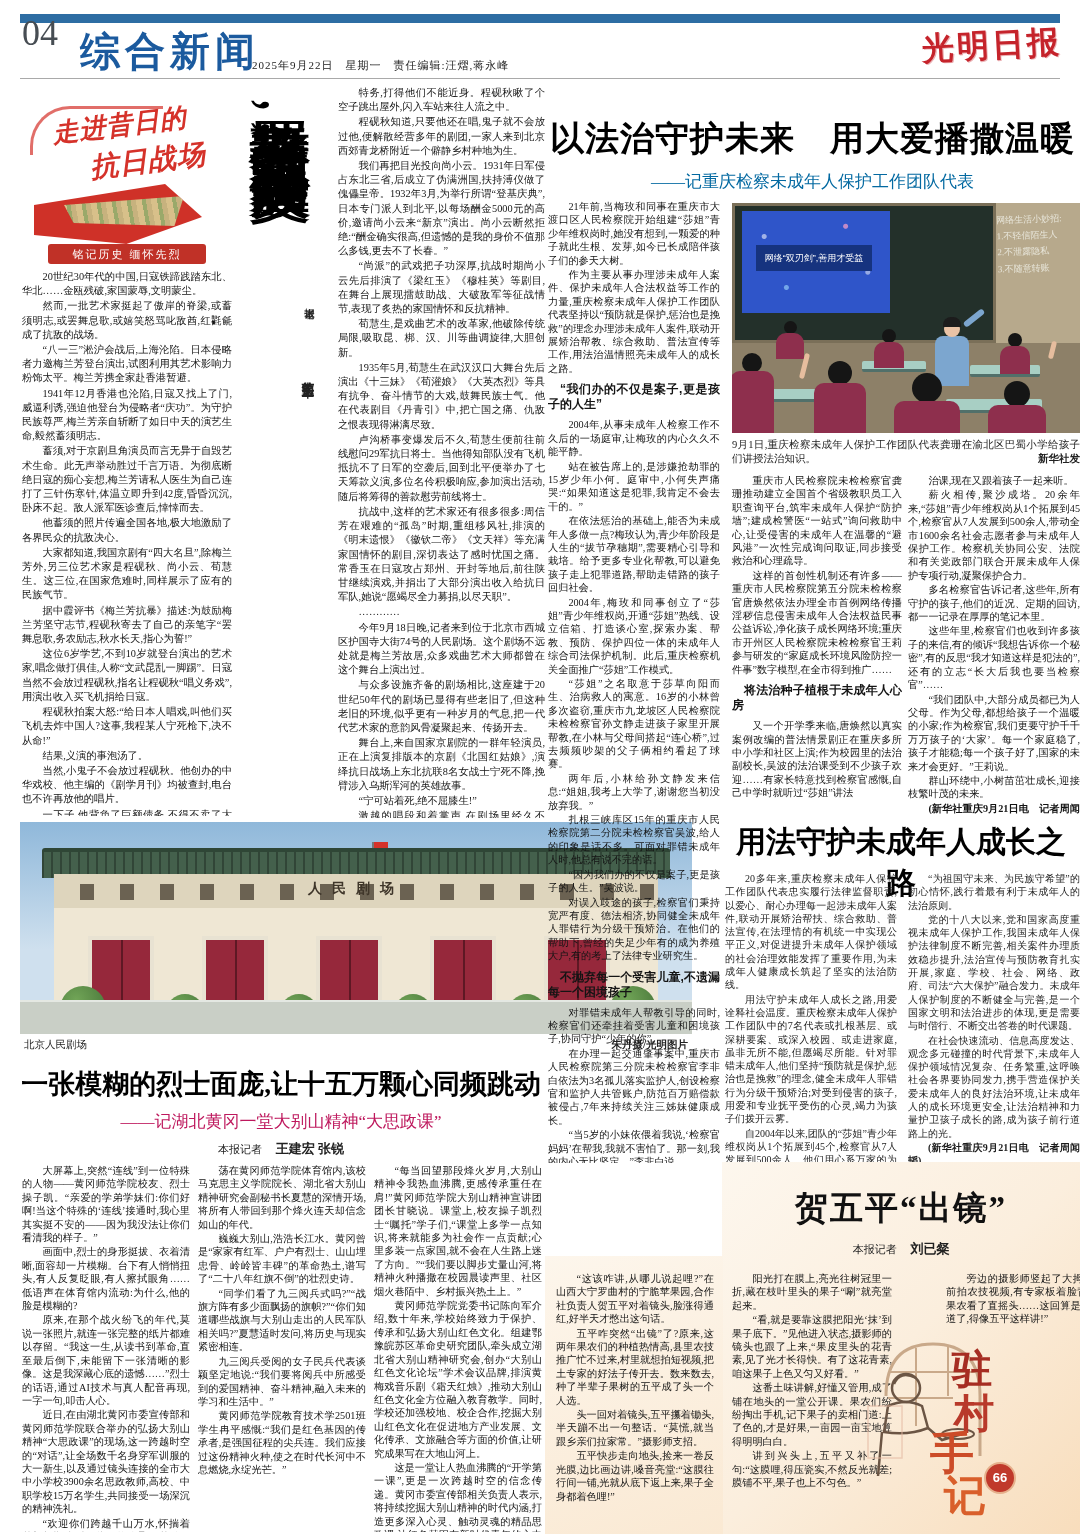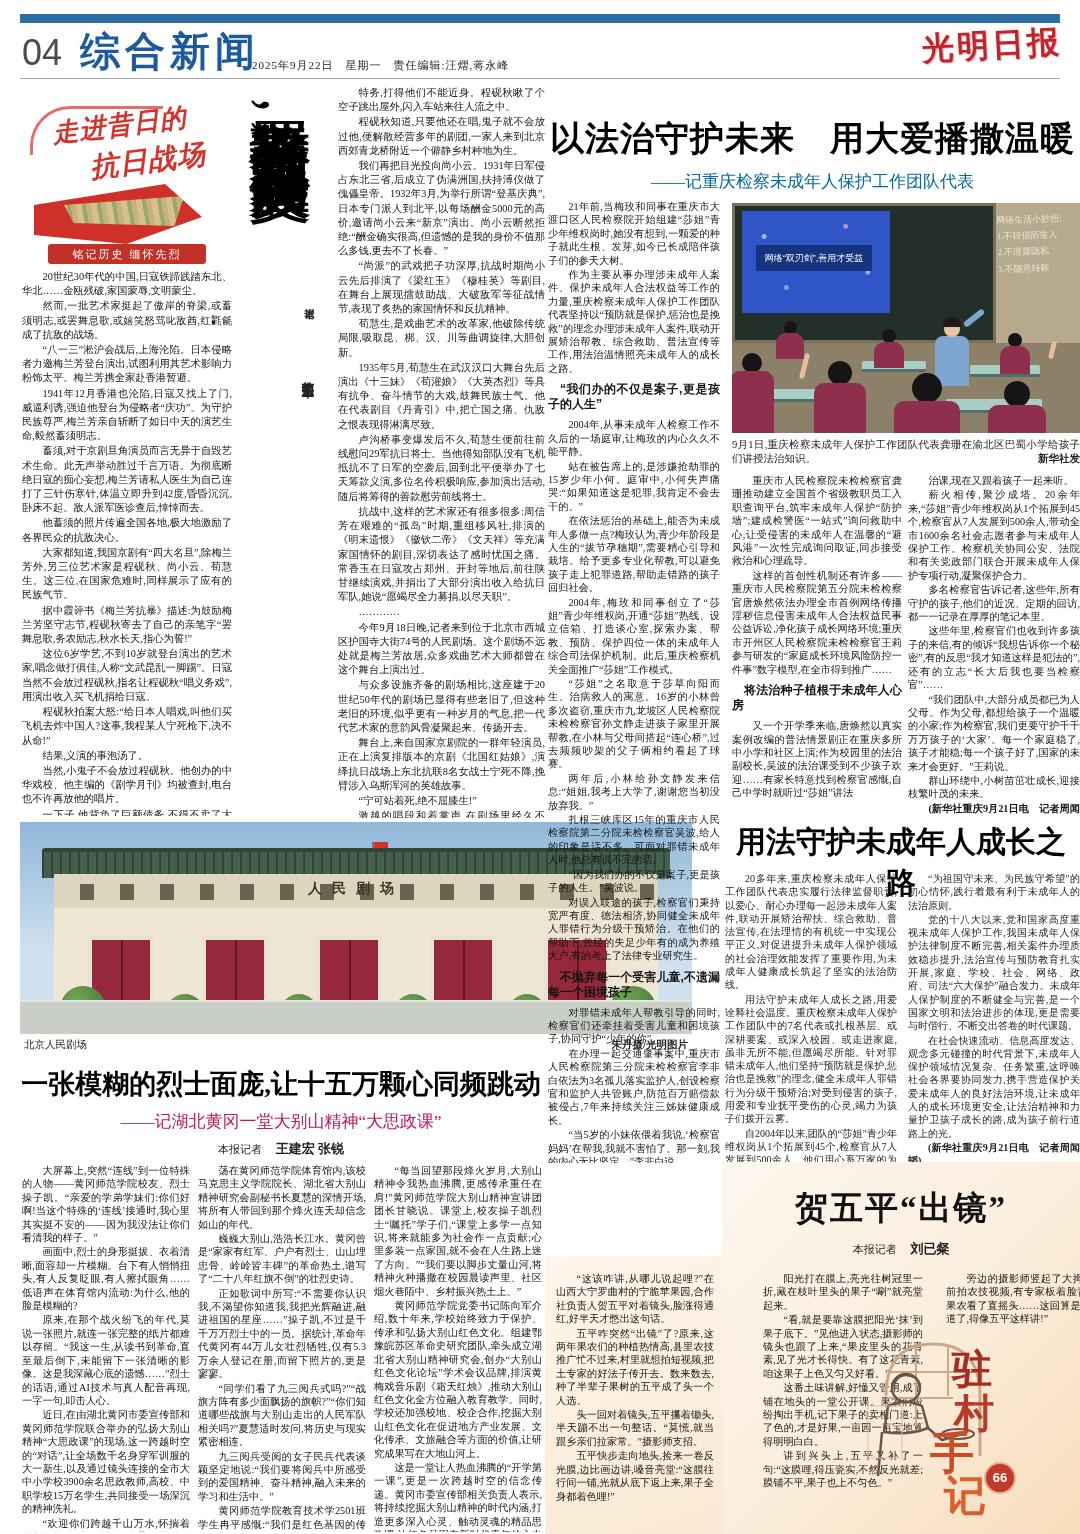--- a/index.html
+++ b/index.html
@@ -1,20 +1,20 @@
 <!DOCTYPE html>
 <html><head>
 <meta charset="utf-8">
 <style>
   html,body{margin:0;padding:0;background:#e8e8e8;}
   .page{position:relative;width:1080px;height:1534px;margin:0 auto;background:#fff;overflow:hidden;
         font-family:"Liberation Serif","DejaVu Serif",serif;color:#141414;}
   
   .topbar{position:absolute;left:20px;top:14px;width:1040px;height:9px;background:#2d6da3;}
-  .pagenum{position:absolute;left:22px;top:32px;font-size:36px;color:#474d53;font-family:Liberation Sans, sans-serif;}
+  .pagenum{position:absolute;left:22px;top:12px;font-size:36px;color:#474d53;font-family:Liberation Serif, serif;}
   .section-title{position:absolute;left:80px;top:24px;font-size:40px;font-weight:700;color:#1b5a9e;
         letter-spacing:5px;font-family:"Liberation Sans","DejaVu Sans",sans-serif;}
   .dateline{position:absolute;left:252px;top:58px;font-size:11px;color:#222;letter-spacing:1px;}
   .masthead{position:absolute;right:18px;top:24px;font-size:32px;font-weight:700;color:#c5232b;
         transform:rotate(-3deg);letter-spacing:3px;text-shadow:1px 1px 0 rgba(197,35,43,.35);}
   .head-rule{position:absolute;left:20px;top:78px;width:1040px;height:1px;background:#a9a9a9;}
   
   .col{position:absolute;text-align:justify;overflow:hidden;}
   .col p{margin:0 0 1px 0;text-indent:2em;}
   .col p.subhead{font-family:"Liberation Sans","DejaVu Sans",sans-serif;font-weight:700;
@@ -296,21 +296,20 @@
   <div class="col law-txt" style="left:22px;top:1164px;width:168px;height:368px;">
       <p>大屏幕上,突然“连线”到一位特殊的人物——黄冈师范学院校友、烈士操子凯。“亲爱的学弟学妹们:你们好啊!当这个特殊的‘连线’接通时,我心里其实挺不安的——因为我没法让你们看清我的样子。”</p>
       <p>画面中,烈士的身形挺拔、衣着清晰,面容却一片模糊。台下有人悄悄扭头,有人反复眨眼,有人擦拭眼角……低语声在体育馆内流动:为什么,他的脸是模糊的?</p>
       <p>原来,在那个战火纷飞的年代,莫说一张照片,就连一张完整的纸片都难以存留。“我这一生,从读书到革命,直至最后倒下,未能留下一张清晰的影像。这是我深藏心底的遗憾……”烈士的话语,通过AI技术与真人配音再现,一字一句,叩击人心。</p>
       <p>近日,在由湖北黄冈市委宣传部和黄冈师范学院联合举办的弘扬大别山精神“大思政课”的现场,这一跨越时空的“对话”,让全场数千名身穿军训服的大一新生,以及通过镜头连接的全市大中小学校3900余名思政教师,高校、中职学校15万名学生,共同接受一场深沉的精神洗礼。</p>
       <p>“欢迎你们跨越千山万水,怀揣着梦想与期待,从五湖四海会聚到英雄的大别山,红色的热土——黄冈!”声音回</p>
     </div>
   <div class="col law-txt" style="left:198px;top:1164px;width:168px;height:368px;">
       <p>荡在黄冈师范学院体育馆内,该校马克思主义学院院长、湖北省大别山精神研究会副秘书长夏慧的深情开场,将所有人带回到那个烽火连天却信念如山的年代。</p>
       <p>巍巍大别山,浩浩长江水。黄冈曾是“家家有红军、户户有烈士、山山埋忠骨、岭岭皆丰碑”的革命热土,谱写了“二十八年红旗不倒”的壮烈史诗。</p>
-      <p>正如歌词中所写:“不需要你认识我,不渴望你知道我,我把光辉融进,融进祖国的星座……”操子凯,不过是千千万万烈士中的一员。据统计,革命年代黄冈有44万儿女壮烈牺牲,仅有5.3万余人登记在册,而留下照片的,更是寥寥。</p>
       <p>“同学们看了九三阅兵式吗?”“战旗方阵有多少面飘扬的旗帜?”“你们知道哪些战旗与大别山走出的人民军队相关吗?”夏慧适时发问,将历史与现实紧密相连。</p>
       <p>九三阅兵受阅的女子民兵代表谈颖坚定地说:“我们要将阅兵中所感受到的爱国精神、奋斗精神,融入未来的学习和生活中。”</p>
       <p>黄冈师范学院教育技术学2501班学生冉平感慨:“我们是红色基因的传承者,是强国征程的尖兵连。我们应接过这份精神火种,使之在时代长河中不息燃烧,永绽光芒。”</p>
     </div>
   <div class="col law-txt" style="left:374px;top:1164px;width:168px;height:368px;">
       <p>“每当回望那段烽火岁月,大别山精神令我热血沸腾,更感传承重任在肩!”黄冈师范学院大别山精神宣讲团团长甘晓说。课堂上,校友操子凯烈士“嘱托”学子们,“课堂上多学一点知识,将来就能多为社会作一点贡献;心里多装一点家国,就不会在人生路上迷了方向。”“我们要以脚步丈量山河,将精神火种播撒在校园晨读声里、社区烟火巷陌中、乡村振兴热土上。”</p>
       <p>黄冈师范学院党委书记陈向军介绍,数十年来,学校始终致力于保护、传承和弘扬大别山红色文化。组建鄂豫皖苏区革命史研究团队,牵头成立湖北省大别山精神研究会,创办“大别山红色文化论坛”学术会议品牌,排演黄梅戏音乐剧《霜天红烛》,推动大别山红色文化全方位融入教育教学。同时,学校还加强校地、校企合作,挖掘大别山红色文化在促进地方产业发展、文化传承、文旅融合等方面的价值,让研究成果写在大地山河上。</p>
       <p>这是一堂让人热血沸腾的“开学第一课”,更是一次跨越时空的信念传递。黄冈市委宣传部相关负责人表示,将持续挖掘大别山精神的时代内涵,打造更多深入心灵、触动灵魂的精品思政课,让红色基因在新时代青年的心中生根发芽,绽放光芒。</p>
     </div>
 
@@ -320,21 +319,21 @@
   <div class="byline-center" style="left:722px;top:1240px;width:358px;">
     <span>本报记者</span>　
     <b>刘已粲</b>
   </div>
   <div class="col law-txt" style="left:556px;top:1272px;width:158px;height:254px;">
       <p>“这该咋讲,从哪儿说起哩?”在山西大宁罗曲村的宁脆苹果园,合作社负责人贺五平对着镜头,脸涨得通红,好半天才憋出这句话。</p>
       <p>五平咋突然“出镜”了?原来,这两年果农们的种植热情高,县里农技推广忙不过来,村里就想拍短视频,把土专家的好法子传开去。数来数去,种了半辈子果树的五平成了头一个人选。</p>
       <p>头一回对着镜头,五平攥着锄头,半天蹦不出一句整话。“莫慌,就当跟乡亲们拉家常。”摄影师支招。</p>
       <p>五平快步走向地头,捡来一卷反光膜,边比画边讲,嗓音亮堂:“这膜往行间一铺,光就从底下返上来,果子全身都着色哩!”</p>
     </div>
-  <div class="col law-txt" style="left:763px;top:1272px;width:160px;height:254px;">
+  <div class="col law-txt" style="left:732px;top:1272px;width:160px;height:254px;">
       <p>阳光打在膜上,亮光往树冠里一折,藏在枝叶里头的果子“唰”就亮堂起来。</p>
       <p>“看,就是要靠这膜把阳光‘抹’到果子底下。”见他进入状态,摄影师的镜头也跟了上来,“果皮里头的花青素,见了光才长得快。有了这花青素,咱这果子上色又匀又好看。”</p>
       <p>这番土味讲解,好懂又管用,成了铺在地头的一堂公开课。果农们纷纷掏出手机,记下果子的卖相门道:上了色的,才是好果,一亩园一亩宝地算得明明白白。</p>
       <p>讲到兴头上,五平又补了一句:“这膜哩,得压瓷实,不然反光就差;膜铺不平,果子也上不匀色。”</p>
     </div>
   <div class="col law-txt" style="left:906px;top:1272px;width:166px;height:80px;margin-left:40px;">
       <p>旁边的摄影师竖起了大拇指:“以前拍农技视频,有专家板着脸背稿子,果农看了直摇头……这回算是找着门道了,得像五平这样讲!”</p>
     </div>
 
   <svg width="150" height="190" style="position:absolute;left:858px;top:1336px;" viewBox="0 0 150 190">

